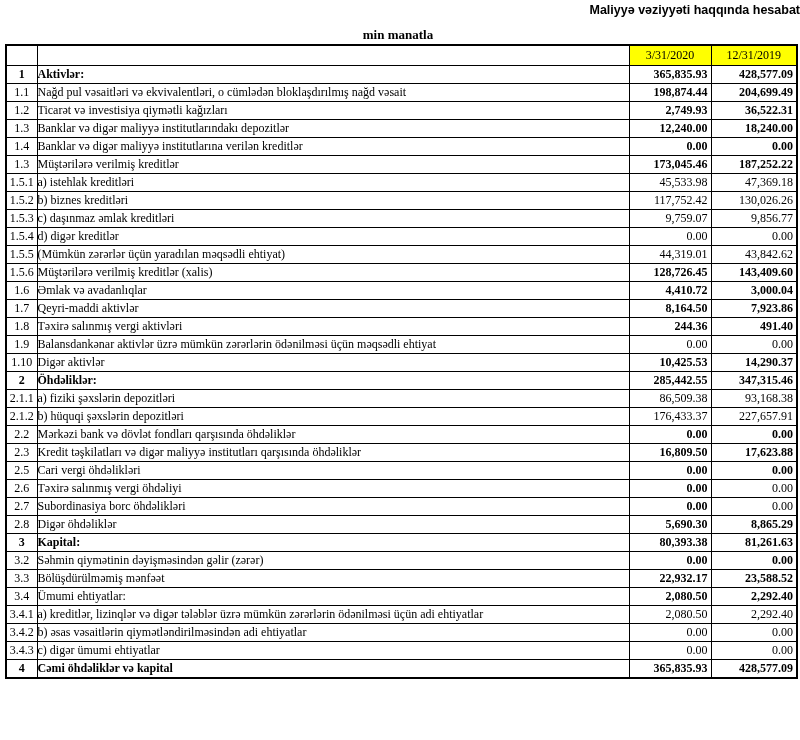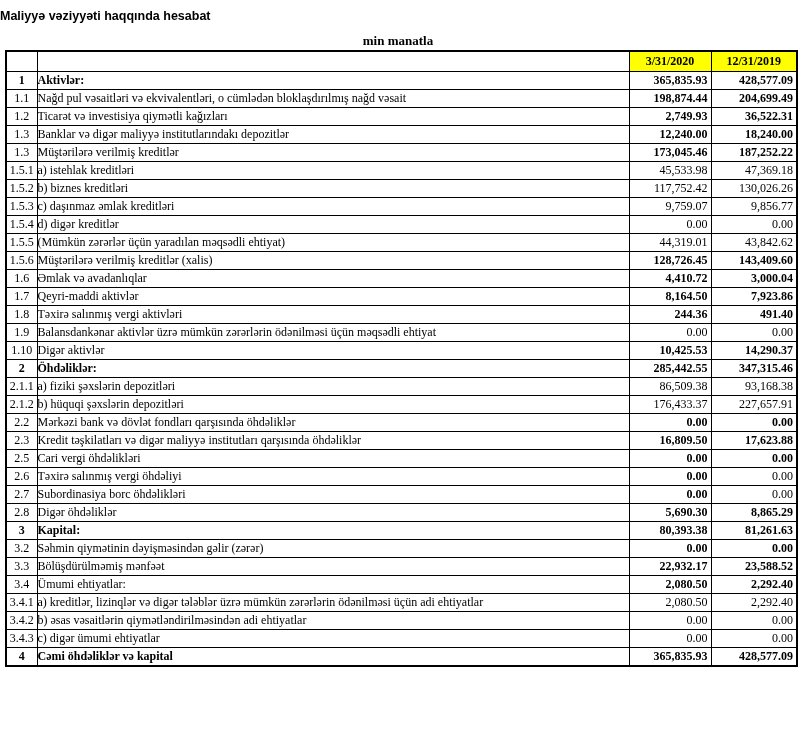--- a/index.html
+++ b/index.html
@@ -3,25 +3,25 @@
 <meta charset="utf-8">
 <style>
   html,body { margin:0; padding:0; background:#ffffff; }
   body {
     width:800px; height:740px;
     font-family:"Liberation Serif", serif;
     color:#000;
     position:relative;
   }
   .title {
-    text-align:left;
+    text-align:right;
     font-family:"Liberation Sans", sans-serif;
     font-weight:bold;
     font-size:12.5px;
-    padding-top:9px;
+    padding-top:3px;
   }
   .unit-label {
     text-align:center;
     font-weight:bold;
     font-size:13px;
     margin-top:10px;
     padding-right:4px;
   }
   table.fin {
     border-collapse:collapse;
@@ -38,21 +38,21 @@
   .fin th, .fin td {
     border:1px solid #000;
     font-size:12px;
     line-height:1.05;
     padding:1px 0;
     height:15px;
     overflow:hidden;
     white-space:nowrap;
     vertical-align:middle;
   }
-  .fin thead th { height:17px; font-weight:bold; }
+  .fin thead th { height:17px; font-weight:normal; }
   th.date-cell { background:#ffff00; }
   td.num   { text-align:center; }
   td.label { padding-left:0; }
   td.val   { text-align:right; padding-right:3px; }
   .bold { font-weight:bold; }
   tr.section td.num, tr.section td.label { font-weight:bold; }
 </style>
 </head>
 <body>
 
@@ -96,20 +96,26 @@
     <td class="val bold">36,522.31</td>
   </tr>
 
   <tr>
     <td class="num">1.3</td>
     <td class="label">Banklar və digər maliyyə institutlarındakı depozitlər</td>
     <td class="val bold">12,240.00</td>
     <td class="val bold">18,240.00</td>
   </tr>
 
+  <tr>
+    <td class="num">1.4</td>
+    <td class="label">Banklar və digər maliyyə institutlarına verilən kreditlər</td>
+    <td class="val bold">0.00</td>
+    <td class="val bold">0.00</td>
+  </tr>
 
   <tr>
     <td class="num">1.3</td>
     <td class="label">Müştərilərə verilmiş kreditlər</td>
     <td class="val bold">173,045.46</td>
     <td class="val bold">187,252.22</td>
   </tr>
 
   <tr>
     <td class="num">1.5.1</td>

